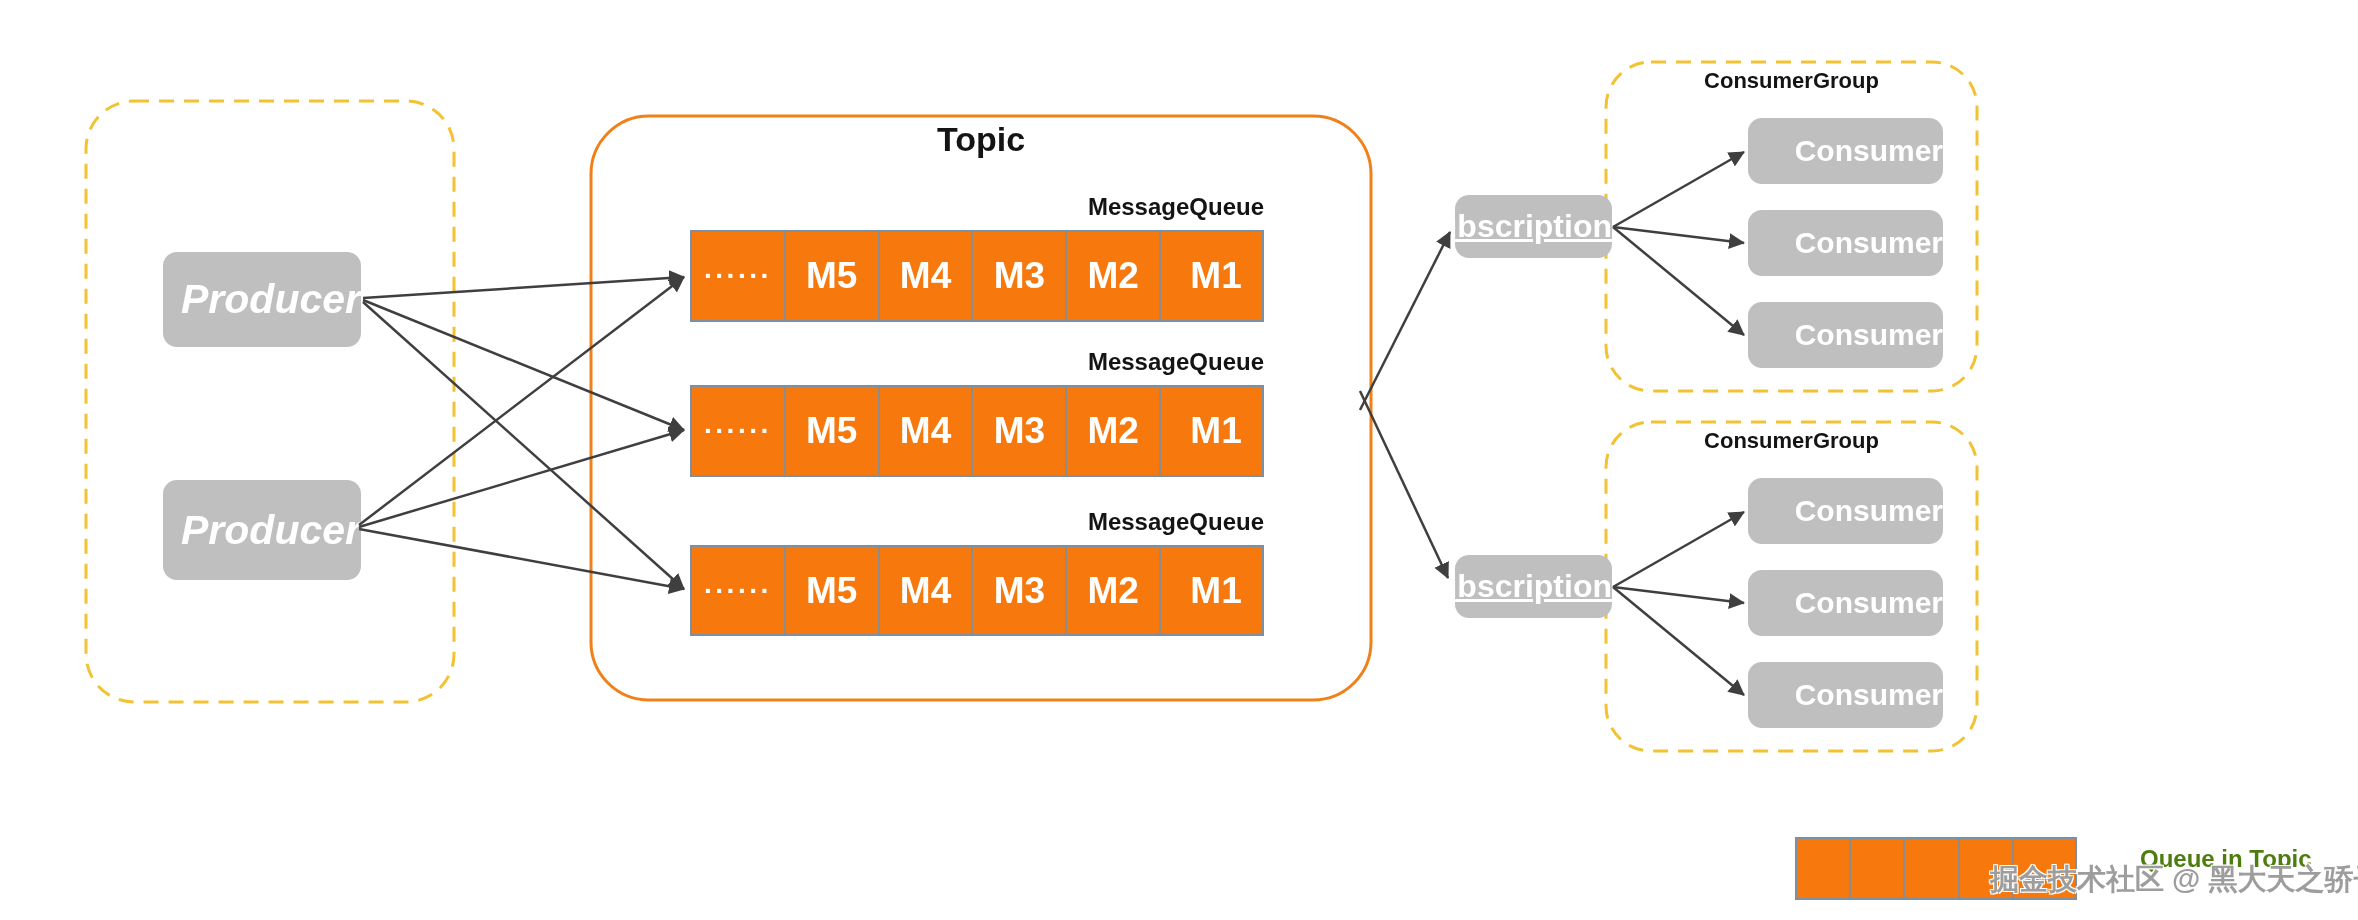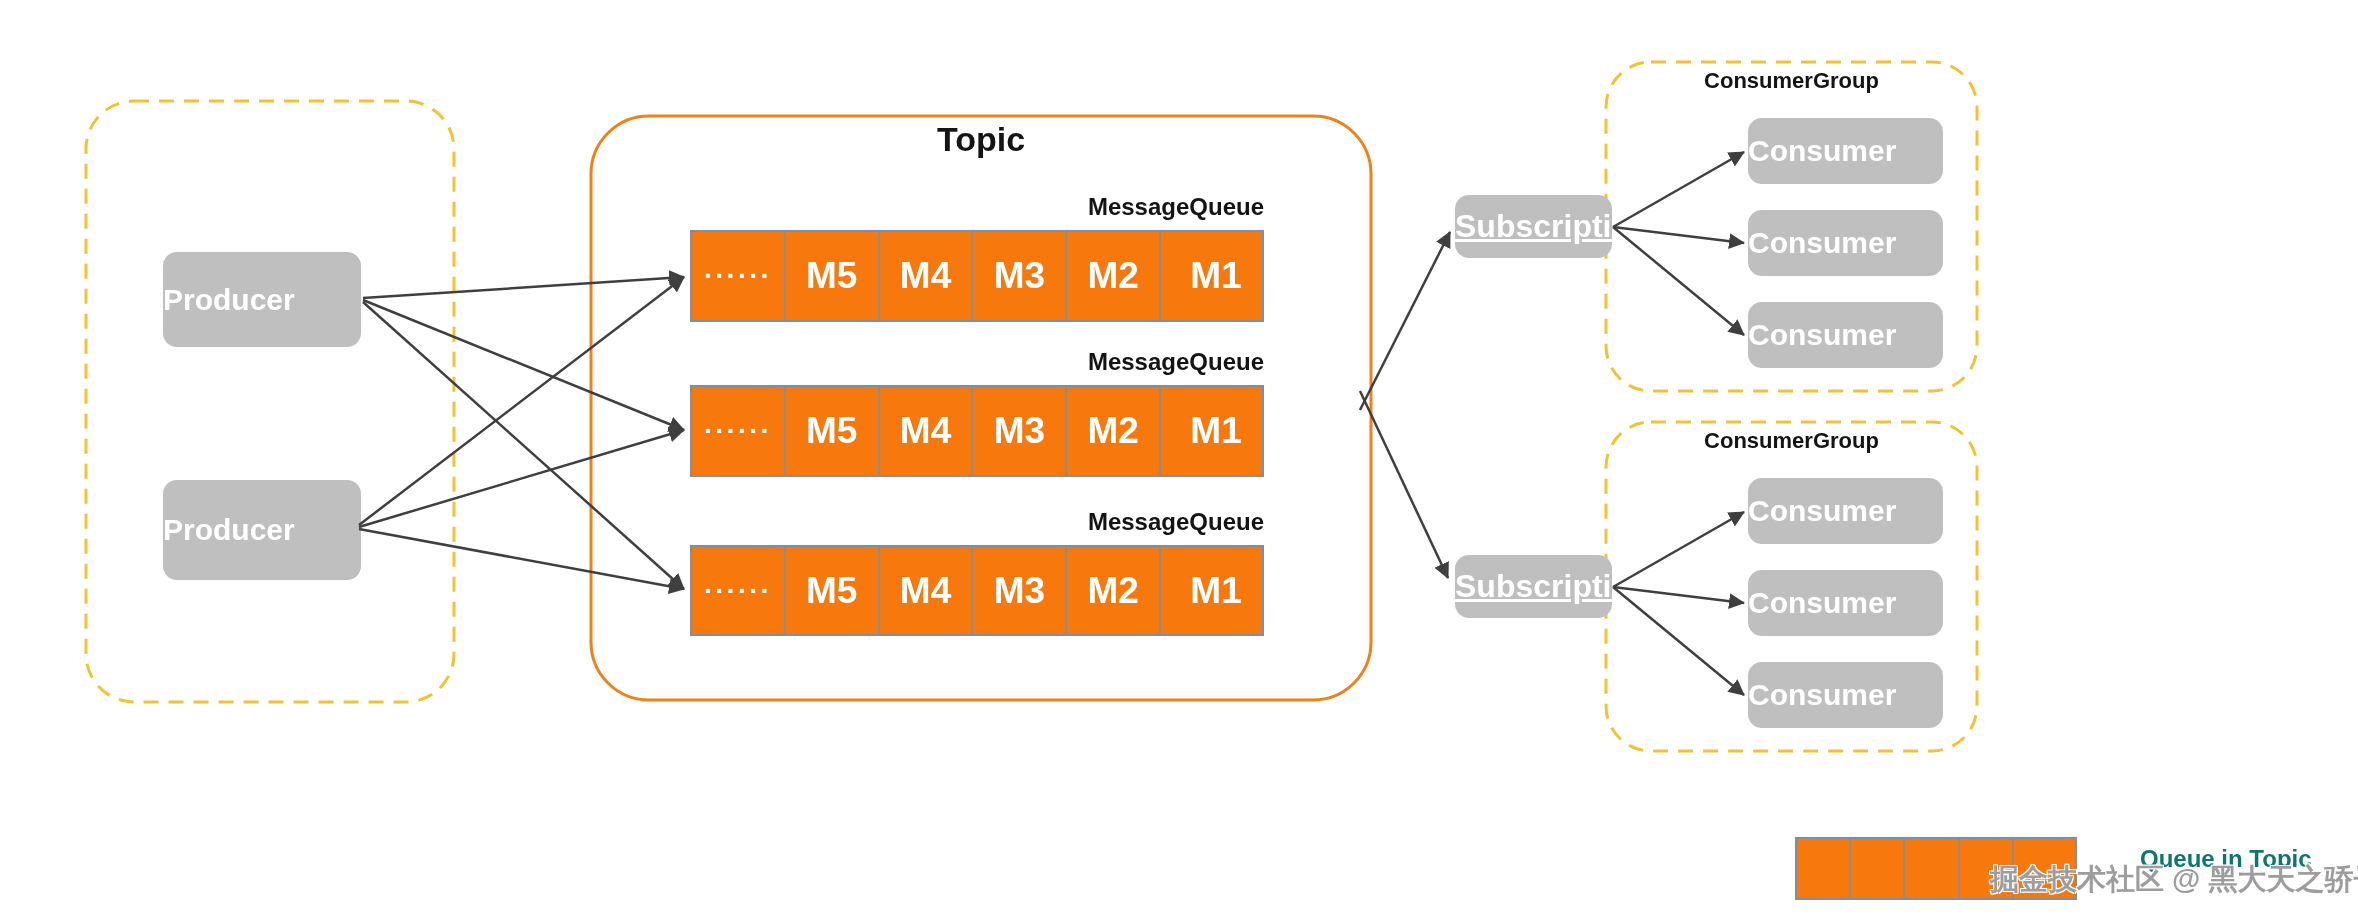--- a/index.html
+++ b/index.html
@@ -5,24 +5,24 @@
   html,body{margin:0;padding:0;background:#ffffff;}
   .canvas{
     position:relative;width:2358px;height:920px;background:#ffffff;overflow:hidden;
     font-family:"Liberation Sans", sans-serif;
   }
   svg.layer{position:absolute;left:0;top:0;width:2358px;height:920px;}
   .frames{z-index:1;}
   .arrows{z-index:40;pointer-events:none;}
   .gray-box{
     position:absolute;background:#BFBFBF;border-radius:14px;
-    display:flex;align-items:center;justify-content:flex-start;
+    display:flex;align-items:center;justify-content:flex-end;
     color:#ffffff;font-weight:bold;z-index:10;
   }
-  .producer{font-size:30px;}
+  .producer{font-size:41px;font-style:italic;}
   .consumer{font-size:30px;}
   .subscription{font-size:32px;text-decoration:underline;}
   .topic-title{
     position:absolute;left:591px;top:120px;width:780px;text-align:center;
     font-size:34px;font-weight:bold;color:#141414;z-index:5;
   }
   .mq-label{
     position:absolute;left:690px;width:574px;text-align:right;
     font-size:24px;font-weight:bold;color:#141414;z-index:5;
   }
@@ -36,21 +36,21 @@
   }
   .queue-cell{
     flex:1;background:#F7790D;border-right:2px solid #8C8C8C;
     display:flex;align-items:center;justify-content:center;
     color:#ffffff;font-size:37px;font-weight:bold;
   }
   .queue-cell:last-child{border-right:none;margin-left:9px;}
   .queue-cell.dots{font-size:28px;letter-spacing:2px;}
   .legend-label{
     position:absolute;left:2140px;top:845px;font-size:24px;font-weight:bold;
-    color:#0f766e;z-index:20;white-space:nowrap;
+    color:#4d7c0f;z-index:20;white-space:nowrap;
   }
   .watermark{
     position:absolute;left:1990px;top:860px;font-size:29px;color:#9D9D9D;
     white-space:nowrap;z-index:60;font-weight:bold;
     text-shadow:-1px -1px 0 #fff,1px -1px 0 #fff,-1px 1px 0 #fff,1px 1px 0 #fff;
   }
 </style>
 </head>
 <body>
 

